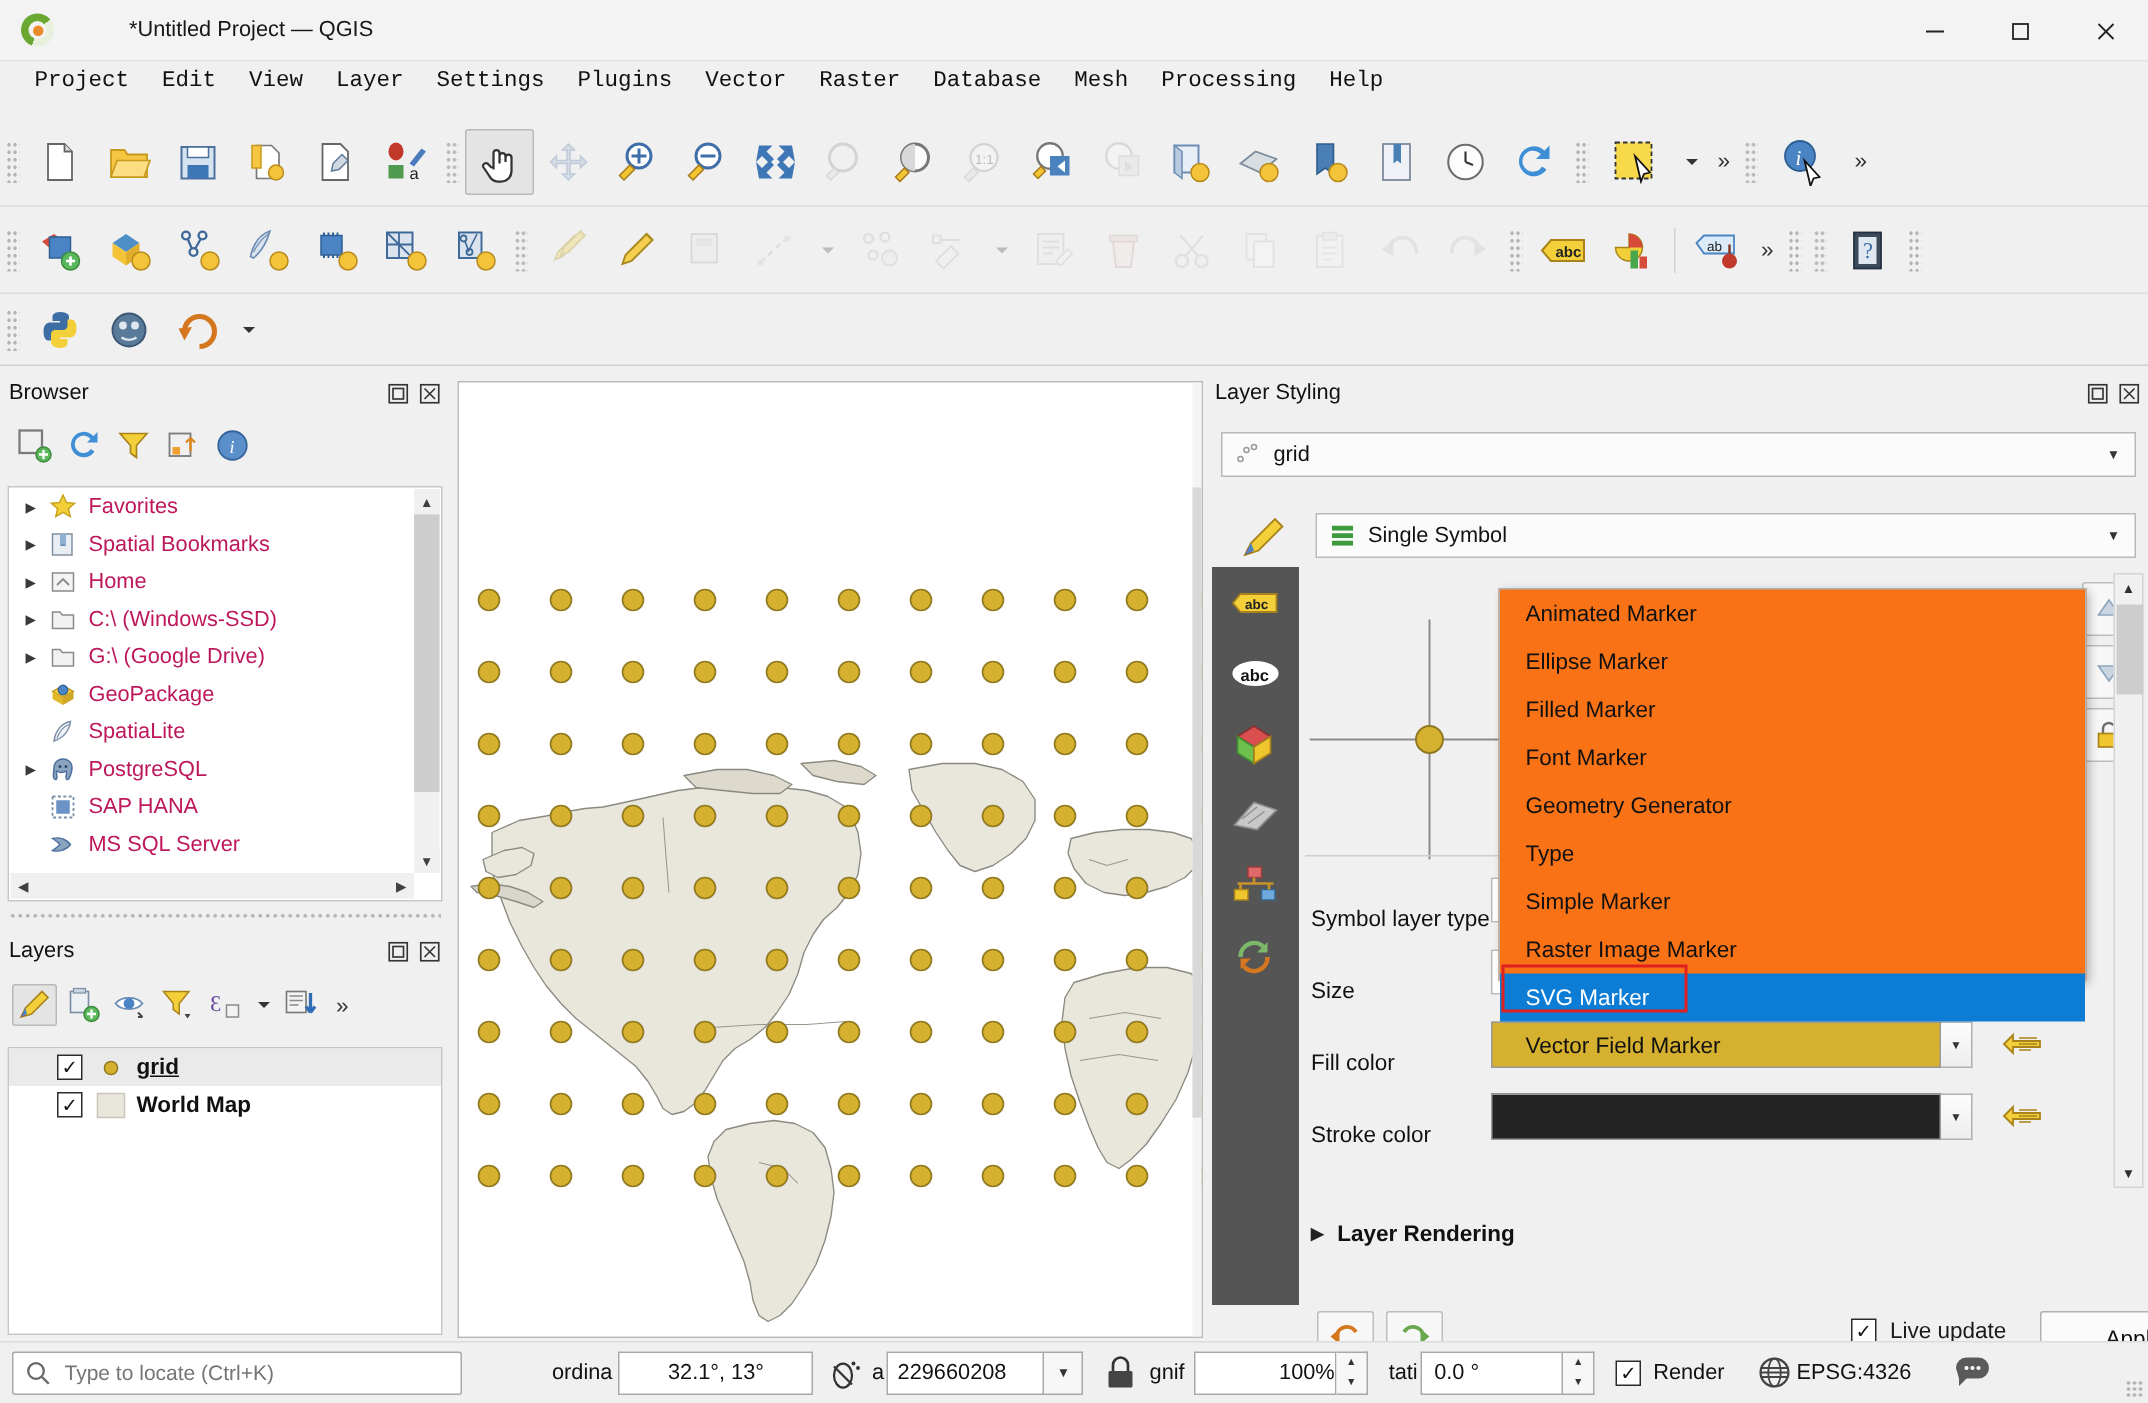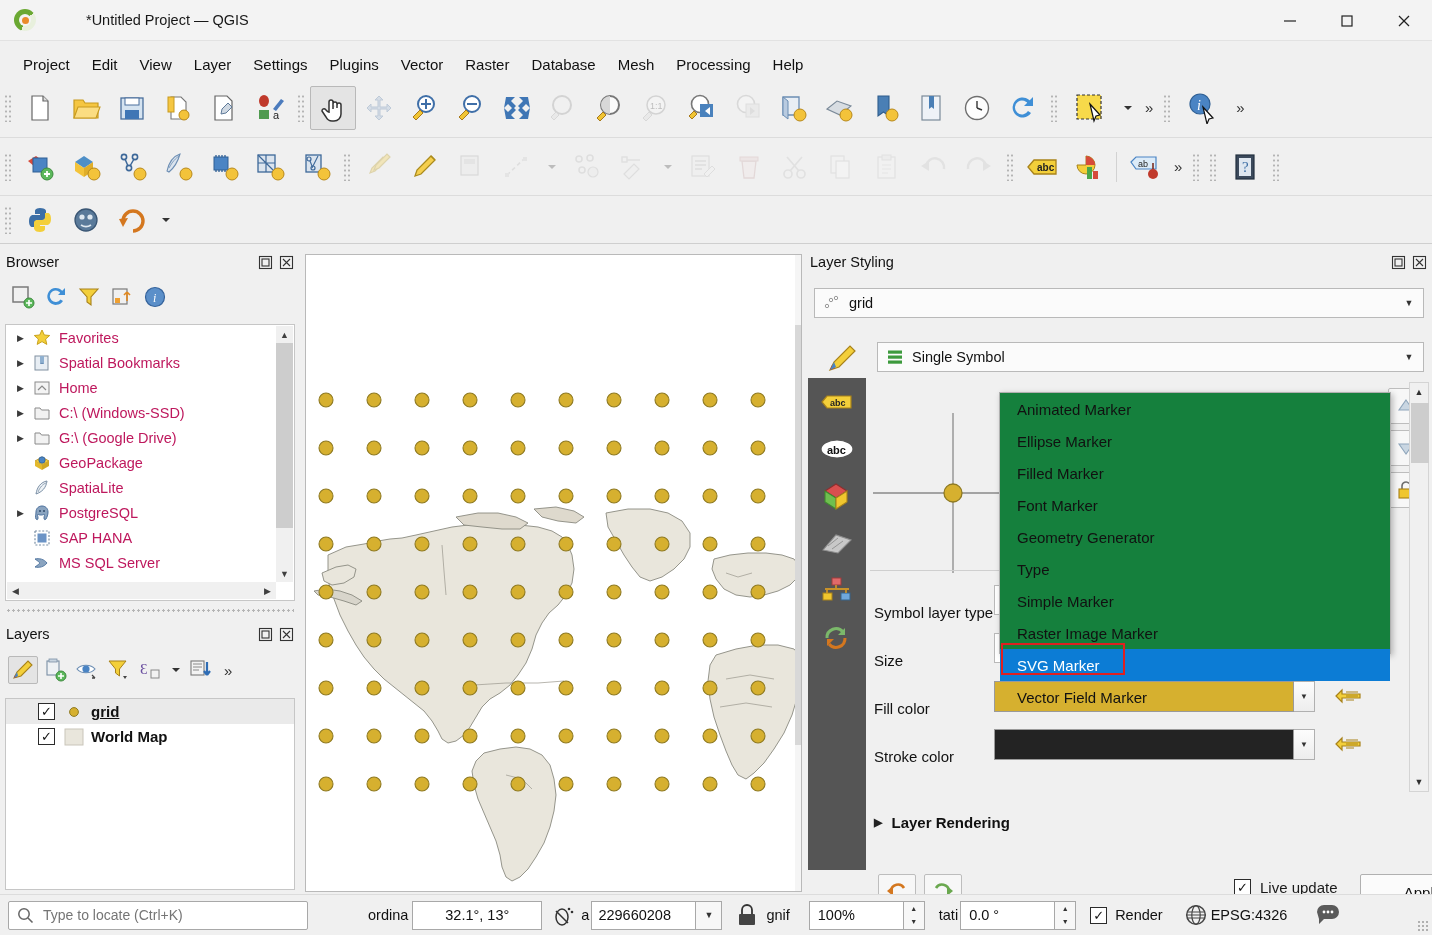--- a/index.html
+++ b/index.html
@@ -24,21 +24,21 @@
      border-radius:50%; background:#f3f3f3; }
   .qgis-logo::before { content:""; position:absolute; left:7.5px; top:7.5px; width:7px; height:7px;
      border-radius:50%; background:#e98b2a; z-index:2;}
   .tb-title { font-size:14.5px; color:#171717;margin-left:40px; }
   .win-controls { position:absolute; right:0; top:0; height:41px; display:flex; }
   .win-btn { width:57px; height:41px; display:flex; align-items:center; justify-content:center;
      font-size:15px; color:#222; }
 
   
   .menubar { position:absolute; left:0; top:41px; width:1368px; height:36px;
-     background:#f0f0f0; display:flex; align-items:flex-end; padding-left:12px; }
+     background:#f0f0f0; display:flex; align-items:flex-start; padding-left:12px;font-family:Liberation Mono, monospace; }
   .menu-item { padding:4px 11px; font-size:15px; color:#111; cursor:default; white-space:nowrap; }
 
   
   .toolbar { position:absolute; left:0; width:1432px; background:#f0f0f0;
      border-bottom:1px solid #dcdcdc; display:flex; align-items:center; }
   #toolbar1 { top:78px; height:60px; }
   #toolbar2 { top:138px; height:58px; }
   #toolbar3 { top:196px; height:48px; border-bottom:1px solid #cfcfcf;}
   .tb-grip { width:9px; height:28px; margin:0 4px;
      background-image:radial-gradient(circle, #b4b4b4 1px, transparent 1.2px);
@@ -131,21 +131,21 @@
   .lu-chk { width:17px; height:17px; border:1px solid #2b2b2b; background:#fff;
      display:flex; align-items:center; justify-content:center; font-size:13px; color:#111; line-height:1;}
   .sp-scrollbar { position:absolute; right:3px; top:128px; width:20px; height:410px; background:#f0f0f0;
      border:1px solid #d4d4d4; }
   .sp-scrollbar .sbtn { width:18px; height:18px; display:flex; align-items:center;
      justify-content:center; font-size:9px; color:#303030; }
   .sp-scrollbar .thumb { position:absolute; left:1px; top:20px; width:18px; height:60px; background:#cdcdcd; }
 
   
   #symbol-type-menu { position:absolute; left:999px; top:392px; width:392px; height:262px;
-     background:#15803d; border:1px solid #b0b0b0; box-shadow:2px 2px 6px rgba(0,0,0,.25); z-index:60; }
+     background:#f97316; border:1px solid #b0b0b0; box-shadow:2px 2px 6px rgba(0,0,0,.25); z-index:60; }
   .dd-item { height:32px; display:flex; align-items:center; padding-left:17px;
      font-size:15px; color:#111; }
   .dd-item.selected { background:#0c7cd5; color:#fff; }
   #dd-highlight { position:absolute; left:1px; top:250px; width:124px; height:32px;
      border:2.5px solid #e02020; pointer-events:none; z-index:62; }
 
   
   #statusbar { position:absolute; left:0; top:894px; width:1432px; height:41px;
      background:#f0f0f0; border-top:1px solid #dcdcdc; display:flex; align-items:center; }
   .sb-search { margin-left:8px; width:300px; height:29px; background:#fff; border:1px solid #a8a8a8;
@@ -1276,21 +1276,21 @@
     </div>
     <div style="width:26px;height:29px;border:1px solid #a8a8a8;border-left:none;background:#f7f7f7;display:flex;align-items:center;justify-content:center;font-size:9px;color:#333">▼</div>
 
     <span style="margin-left:14px;display:flex">
       <svg width="22" height="24" viewBox="0 0 22 24">
           <path d="M6 11V7a5 5 0 0110 0v4" fill="none" stroke="#333" stroke-width="1.8"></path>
           <rect x="3" y="11" width="16" height="11" rx="1" fill="#444"></rect>
         </svg>
     </span>
     <span class="sb-lbl" style="margin-left:8px">gnif</span>
-    <div class="sb-fld" style="width:95px;margin-left:19px;justify-content:flex-start;padding-left:8px">
+    <div class="sb-fld" style="width:95px;margin-left:6px;justify-content:flex-end;padding-left:8px">
       <span>100%</span>
     </div>
     <div class="spin">
         <i>▲</i>
         <i>▼</i>
       </div>
 
     <span class="sb-lbl" style="margin-left:14px">tati</span>
     <div class="sb-fld" style="width:95px;margin-left:2px;justify-content:flex-start;padding-left:8px">
       <span>0.0 °</span>

